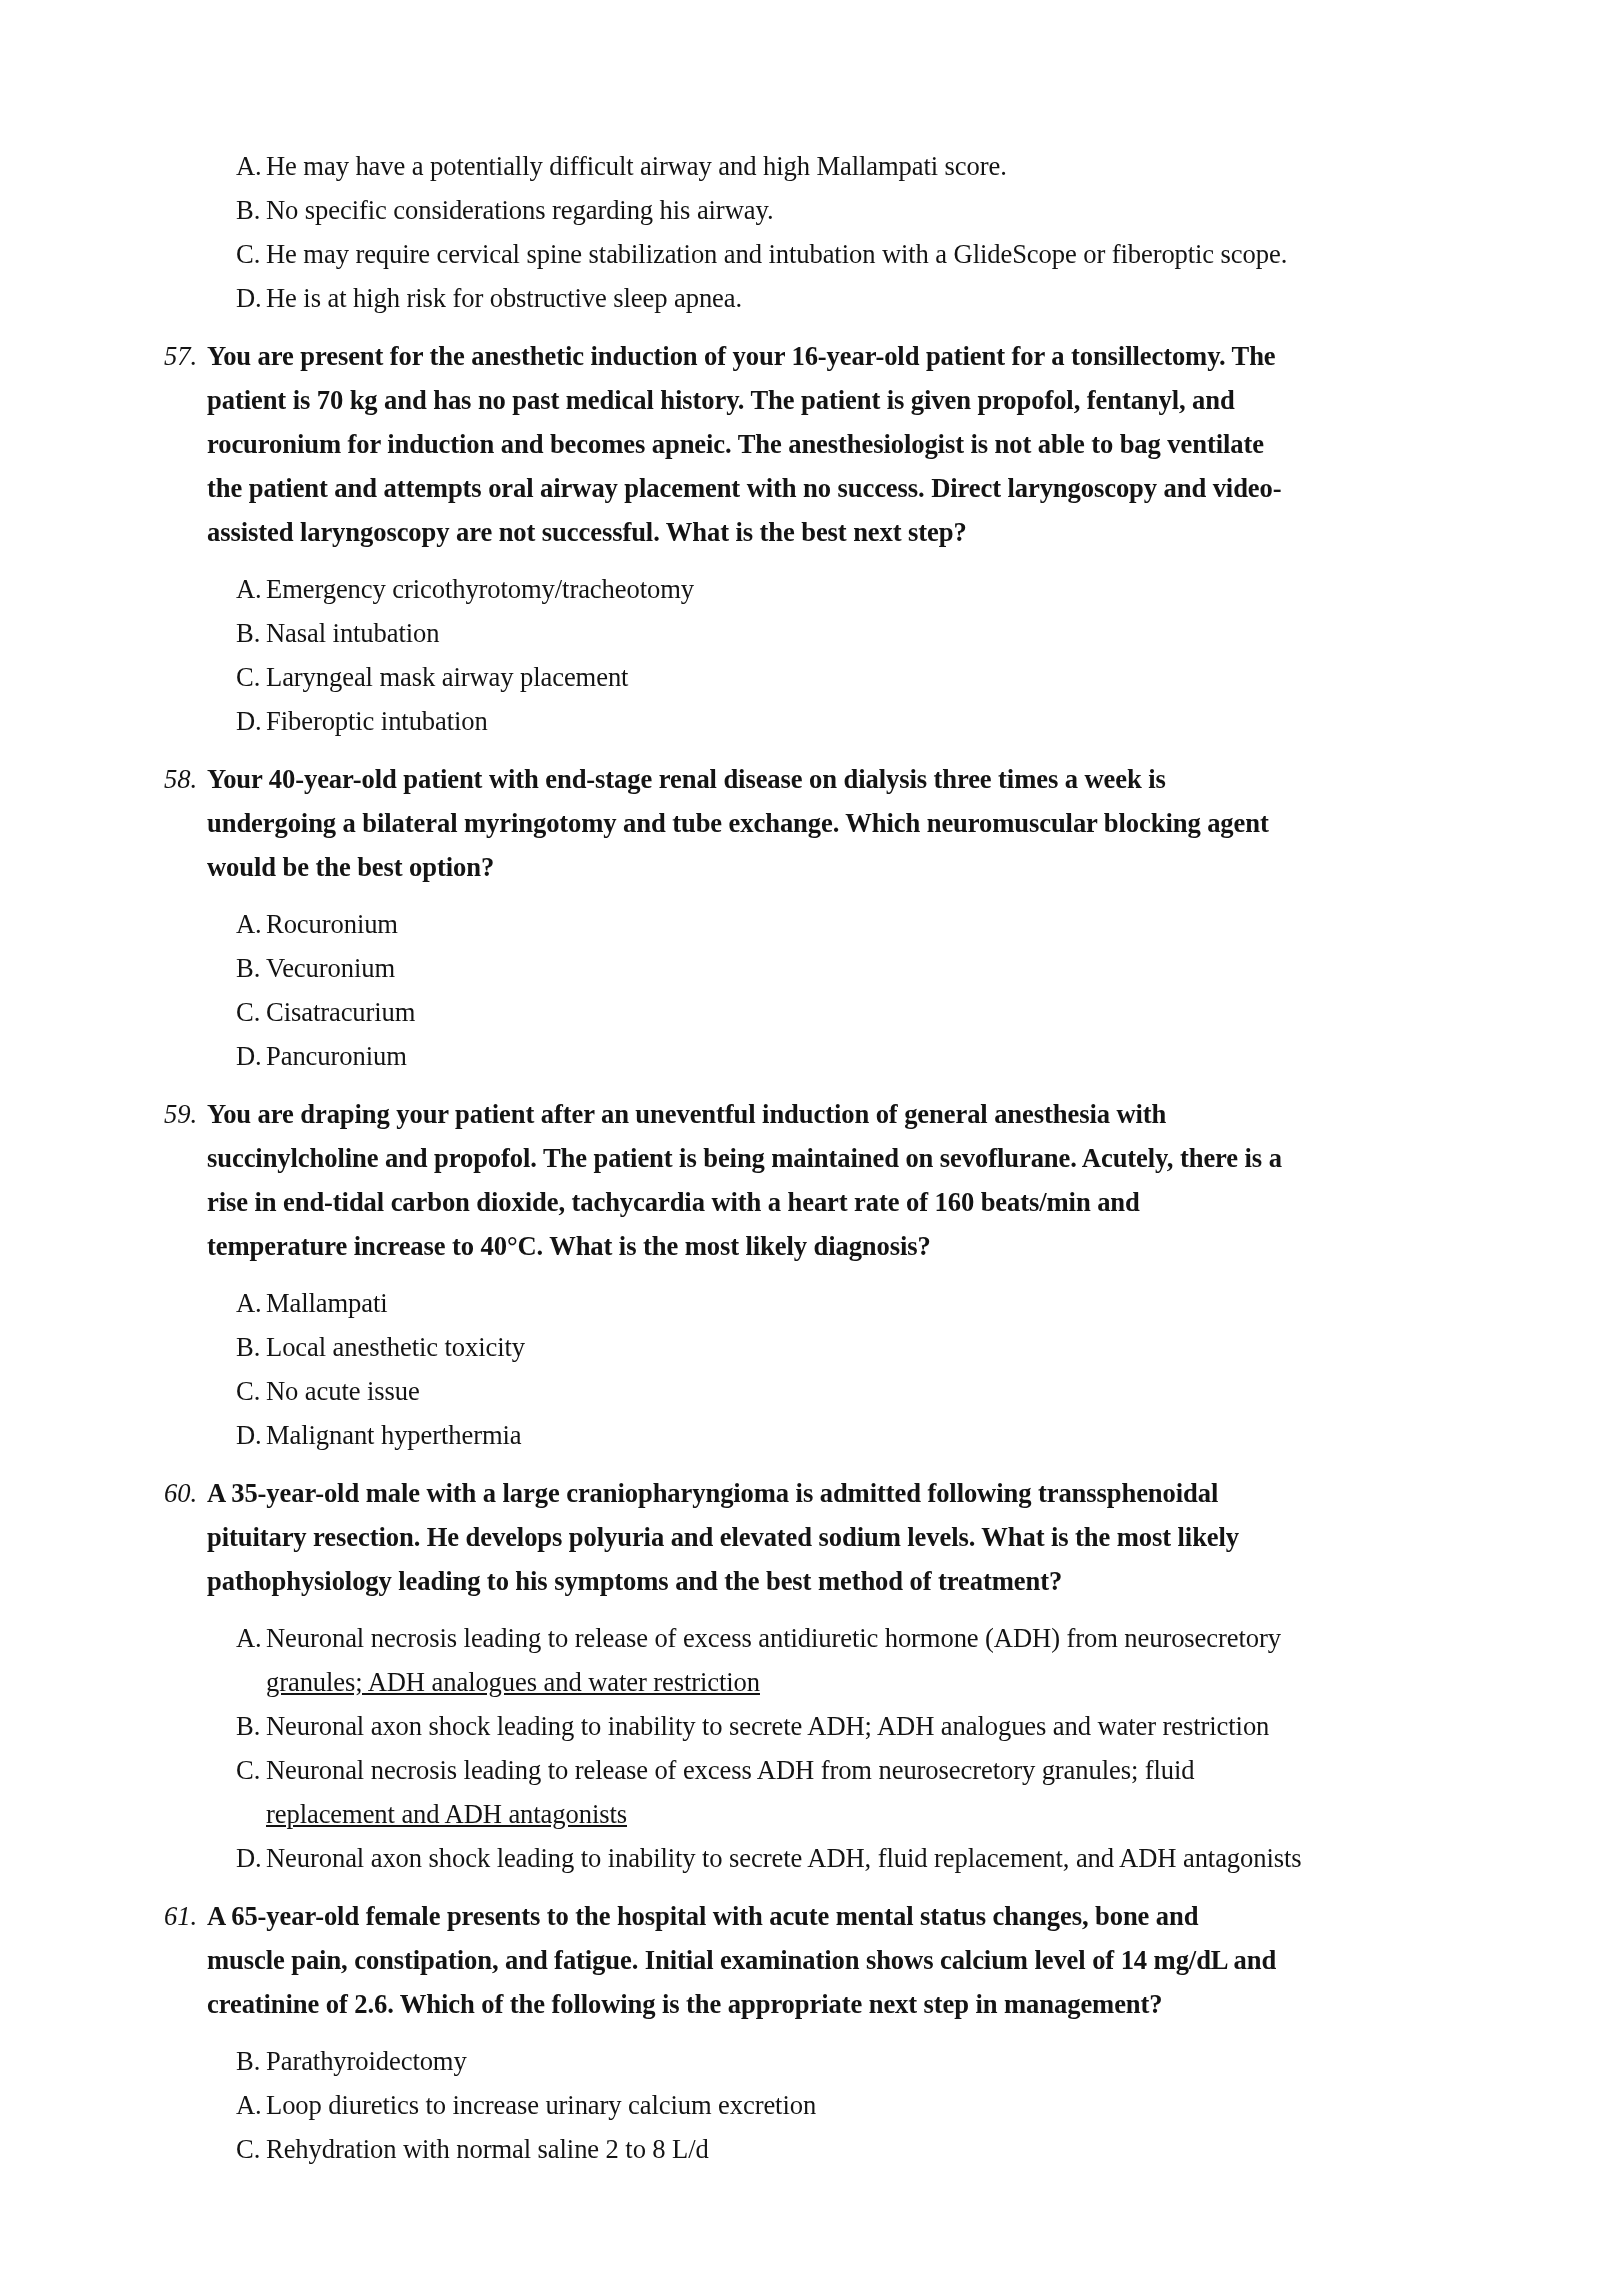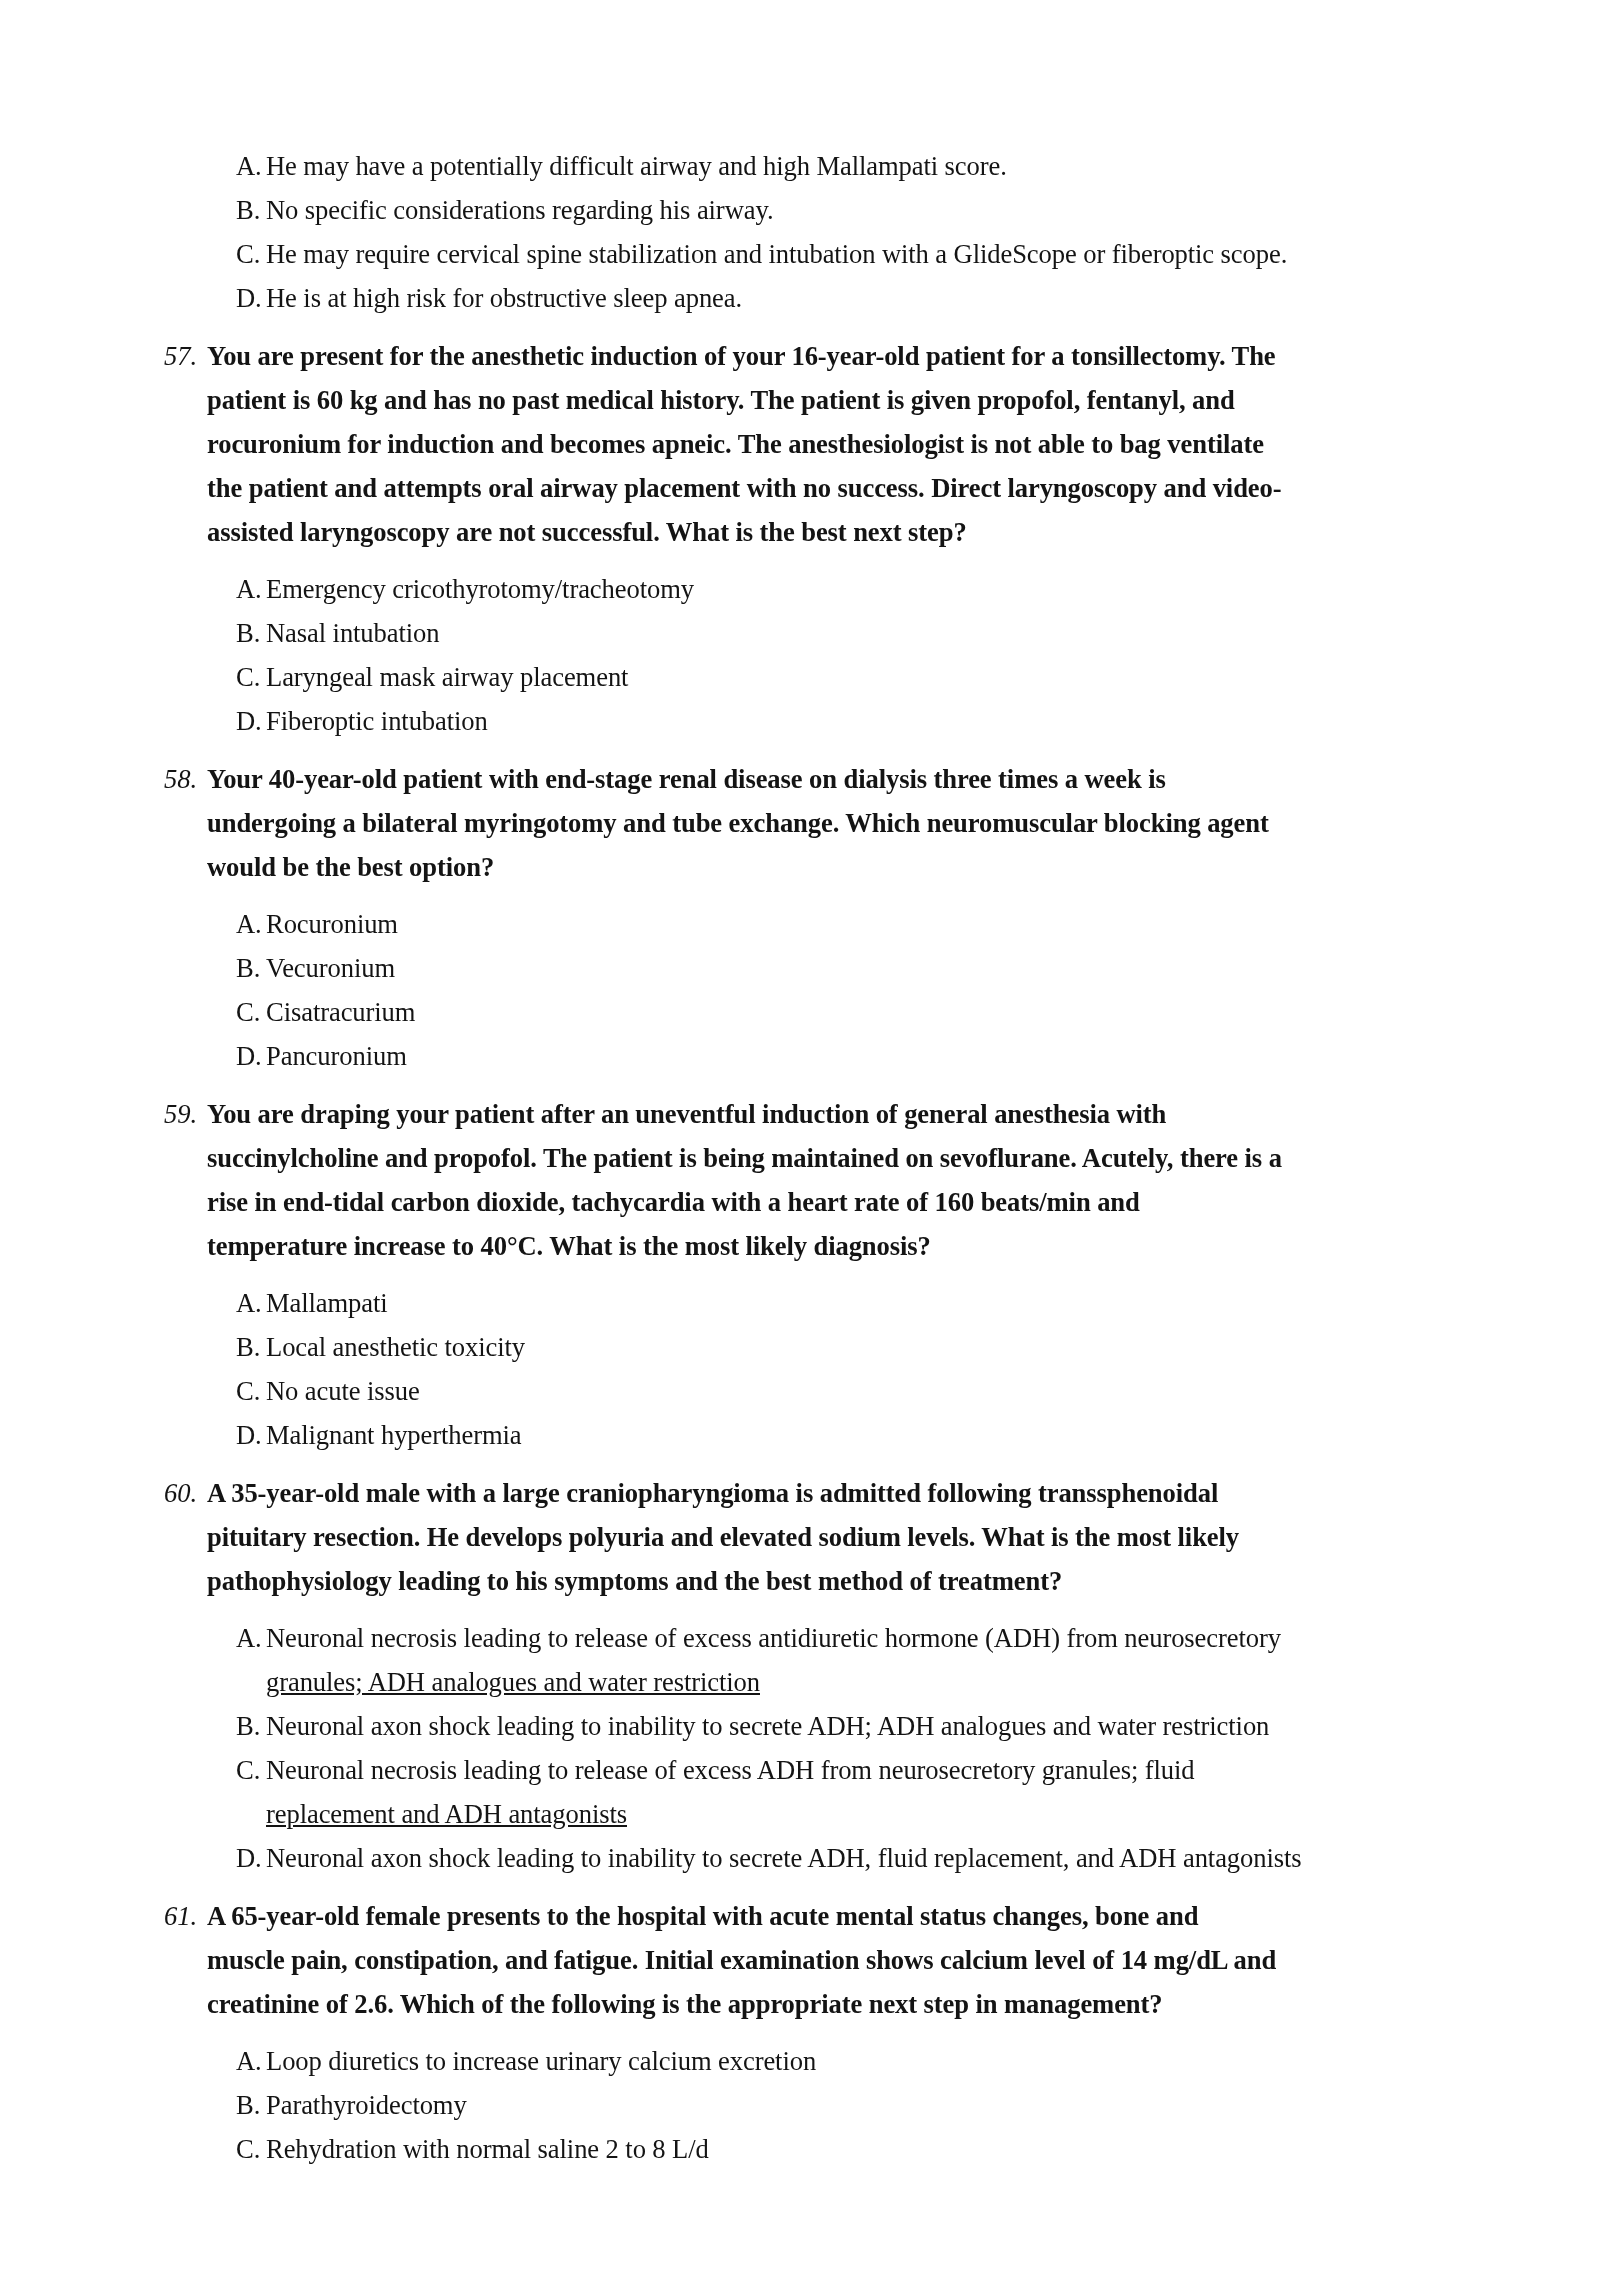--- a/index.html
+++ b/index.html
@@ -68,21 +68,21 @@
   <div class="options" id="continued-options">
       <div class="line option-line"><span class="option-label">A.</span><span>He may have a potentially difficult airway and high Mallampati score.</span></div>
       <div class="line option-line"><span class="option-label">B.</span><span>No specific considerations regarding his airway.</span></div>
       <div class="line option-line"><span class="option-label">C.</span><span>He may require cervical spine stabilization and intubation with a GlideScope or fiberoptic scope.</span></div>
       <div class="line option-line"><span class="option-label">D.</span><span>He is at high risk for obstructive sleep apnea.</span></div>
     </div>
   <div id="questions">
       <div class="question">
         <div>
           <div class="line q-line"><span class="q-num">57.</span><span>You are present for the anesthetic induction of your 16-year-old patient for a tonsillectomy. The</span></div>
-          <div class="line q-line"><span>patient is 60 kg and has no past medical history. The patient is given propofol, fentanyl, and</span></div>
+          <div class="line q-line"><span>patient is 70 kg and has no past medical history. The patient is given propofol, fentanyl, and</span></div>
           <div class="line q-line"><span>rocuronium for induction and becomes apneic. The anesthesiologist is not able to bag ventilate</span></div>
           <div class="line q-line"><span>the patient and attempts oral airway placement with no success. Direct laryngoscopy and video-</span></div>
           <div class="line q-line"><span>assisted laryngoscopy are not successful. What is the best next step?</span></div>
         </div>
         <div class="options spaced">
           <div class="line option-line"><span class="option-label">A.</span><span>Emergency cricothyrotomy/tracheotomy</span></div>
           <div class="line option-line"><span class="option-label">B.</span><span>Nasal intubation</span></div>
           <div class="line option-line"><span class="option-label">C.</span><span>Laryngeal mask airway placement</span></div>
           <div class="line option-line"><span class="option-label">D.</span><span>Fiberoptic intubation</span></div>
         </div>
@@ -129,20 +129,20 @@
           <div class="line option-line"><span class="option-label">D.</span><span>Neuronal axon shock leading to inability to secrete ADH, fluid replacement, and ADH antagonists</span></div>
         </div>
       </div>
       <div class="question">
         <div>
           <div class="line q-line"><span class="q-num">61.</span><span>A 65-year-old female presents to the hospital with acute mental status changes, bone and</span></div>
           <div class="line q-line"><span>muscle pain, constipation, and fatigue. Initial examination shows calcium level of 14 mg/dL and</span></div>
           <div class="line q-line"><span>creatinine of 2.6. Which of the following is the appropriate next step in management?</span></div>
         </div>
         <div class="options spaced">
+          <div class="line option-line"><span class="option-label">B.</span><span>Parathyroidectomy</span></div>
           <div class="line option-line"><span class="option-label">A.</span><span>Loop diuretics to increase urinary calcium excretion</span></div>
-          <div class="line option-line"><span class="option-label">B.</span><span>Parathyroidectomy</span></div>
           <div class="line option-line"><span class="option-label">C.</span><span>Rehydration with normal saline 2 to 8 L/d</span></div>
         </div>
       </div>
     </div>
 </div>
 
 
 </body></html>

